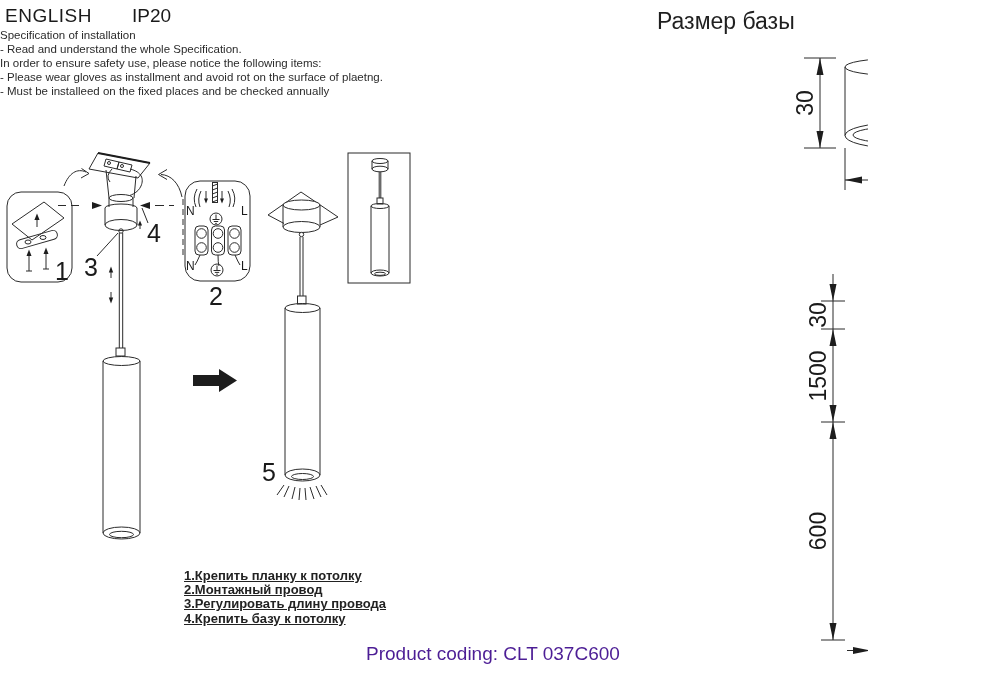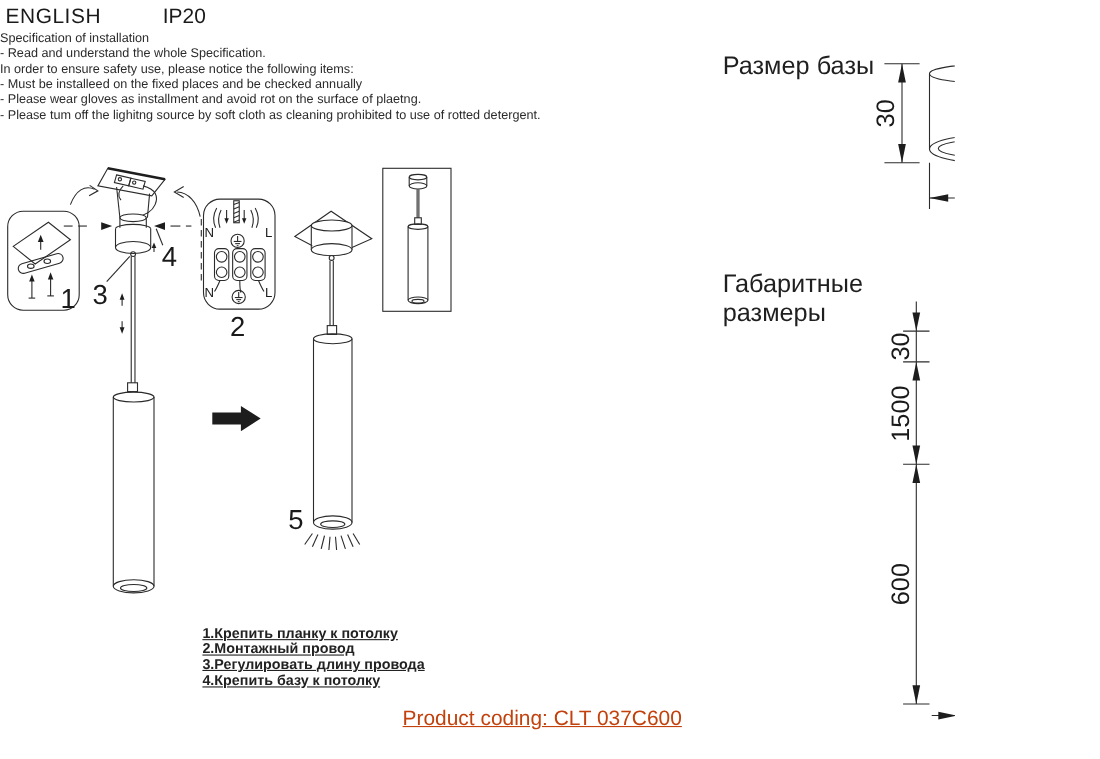--- a/index.html
+++ b/index.html
@@ -1,27 +1,27 @@
 <!DOCTYPE html>
 <html><head>
 <meta charset="utf-8">
 <style>
   html,body{margin:0;padding:0;background:#fff;}
   .page{position:relative;width:868px;height:690px;background:#ffffff;
         font-family:"Liberation Sans", sans-serif;color:#1a1a1a;overflow:hidden;}
   .abs{position:absolute;}
   .lang{left:5px;top:5px;font-size:19px;letter-spacing:.5px;}
-  .ip{left:148px;top:5px;font-size:19px;}
+  .ip{left:132px;top:5px;font-size:19px;}
   .spec{left:0;top:28px;font-size:11.5px;line-height:14px;color:#2b2b2b;}
   .spec div{white-space:nowrap;}
   .sec-title{font-size:23px;font-weight:400;margin:0;color:#1f1f1f;}
-  .t-base{left:657px;top:8px;margin-top:38px;}
+  .t-base{left:657px;top:8px;}
   .t-overall{left:657px;top:244px;}
   .ru-steps{left:184px;top:569px;font-size:13px;line-height:14.2px;font-weight:600;color:#222;text-decoration:underline;}
-  .product{left:366px;top:643px;font-size:19px;color:#c2410c;text-decoration:underline;}
+  .product{left:366px;top:643px;font-size:19px;color:#4c1d95;}
   svg{position:absolute;overflow:visible;}
   svg .ln{stroke:#2b2b2b;stroke-width:1;fill:none;}
   svg .thick{stroke:#1d1d1d;stroke-width:2.2;fill:none;}
   svg .fillb{fill:#1d1d1d;stroke:none;}
   svg .wht{fill:#ffffff;stroke:#2b2b2b;stroke-width:1;}
   svg .whtonly{fill:#ffffff;stroke:none;}
   svg text{font-family:"Liberation Sans", sans-serif;fill:#1a1a1a;}
   .stepnum{font-size:25px;}
   .dimtxt{font-size:23px;}
   .termtxt{font-size:12px;}
@@ -31,23 +31,22 @@
 
 <div class="page">
 
   <div class="abs lang">ENGLISH</div>
   <div class="abs ip">IP20</div>
 
   <div class="abs spec">
     <div>Specification of installation</div>
     <div>- Read and understand the whole Specification.</div>
     <div>In order to ensure safety use, please notice the following items:</div>
+    <div>- Please wear gloves as installment and avoid rot on the surface of plaetng.</div>
     <div>- Must be installeed on the fixed places and be checked annually</div>
-    <div>- Please wear gloves as installment and avoid rot on the surface of plaetng.</div>
-    <div>- Please tum off the lighitng source by soft cloth as cleaning prohibited to use of rotted detergent.</div>
   </div>
 
   <svg style="left:0;top:145px" width="440" height="425" viewBox="0 0 440 425">
 
     <g>
       <rect class="ln" x="7" y="47" width="65" height="90" rx="14"></rect>
       <polygon class="ln" points="12,79 44,57 64,73 32,95"></polygon>
       <line class="ln" x1="37" y1="82" x2="37" y2="72"></line>
       <polygon class="fillb" points="37,68.5 34.4,75 39.6,75"></polygon>
       <rect class="ln" x="16" y="90" width="42" height="9" rx="4.5" transform="rotate(-16 37 94.5)"></rect>
@@ -243,21 +242,20 @@
     <g>
       <line class="ln" x1="195" y1="108" x2="195" y2="150"></line>
       <line class="ln" x1="297" y1="108" x2="297" y2="150"></line>
       <line class="ln" x1="195" y1="140" x2="297" y2="140"></line>
       <polygon class="fillb" points="195,140 212,136.5 212,143.5"></polygon>
       <polygon class="fillb" points="297,140 280,136.5 280,143.5"></polygon>
       <text class="dimtxt" text-anchor="middle" x="246" y="133" font-size="25">Ø60</text>
     </g>
   </svg>
 
-  <h2 class="abs sec-title t-overall">Габаритные размеры</h2>
 
   <svg style="left:650px;top:270px" width="320" height="418" viewBox="0 0 320 418">
     <g>
       <line class="ln" x1="183" y1="4" x2="183" y2="370"></line>
       <line class="ln" x1="171" y1="31" x2="195" y2="31"></line>
       <line class="ln" x1="171" y1="59" x2="195" y2="59"></line>
       <line class="ln" x1="171" y1="152" x2="195" y2="152"></line>
       <line class="ln" x1="171" y1="370" x2="195" y2="370"></line>
       <polygon class="fillb" points="183,31 179.5,14 186.5,14"></polygon>
       <polygon class="fillb" points="183,59 179.5,76 186.5,76"></polygon>

